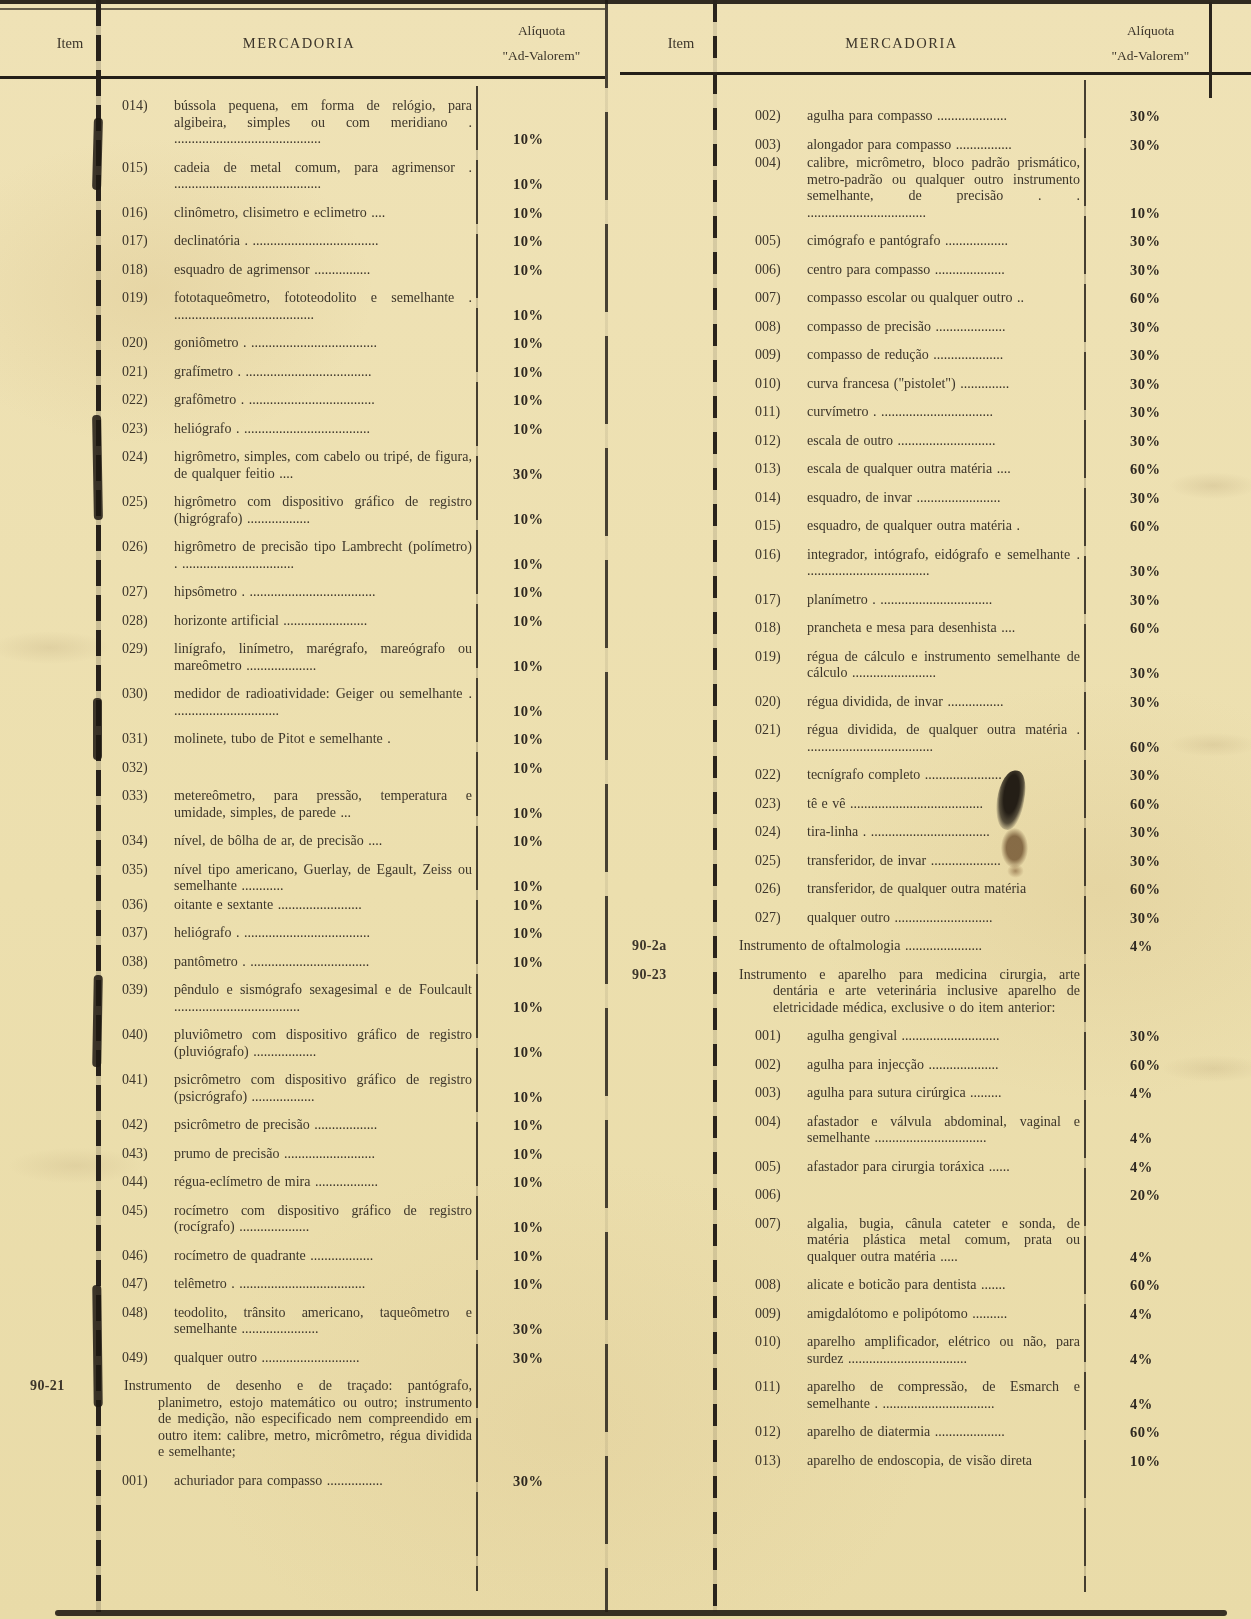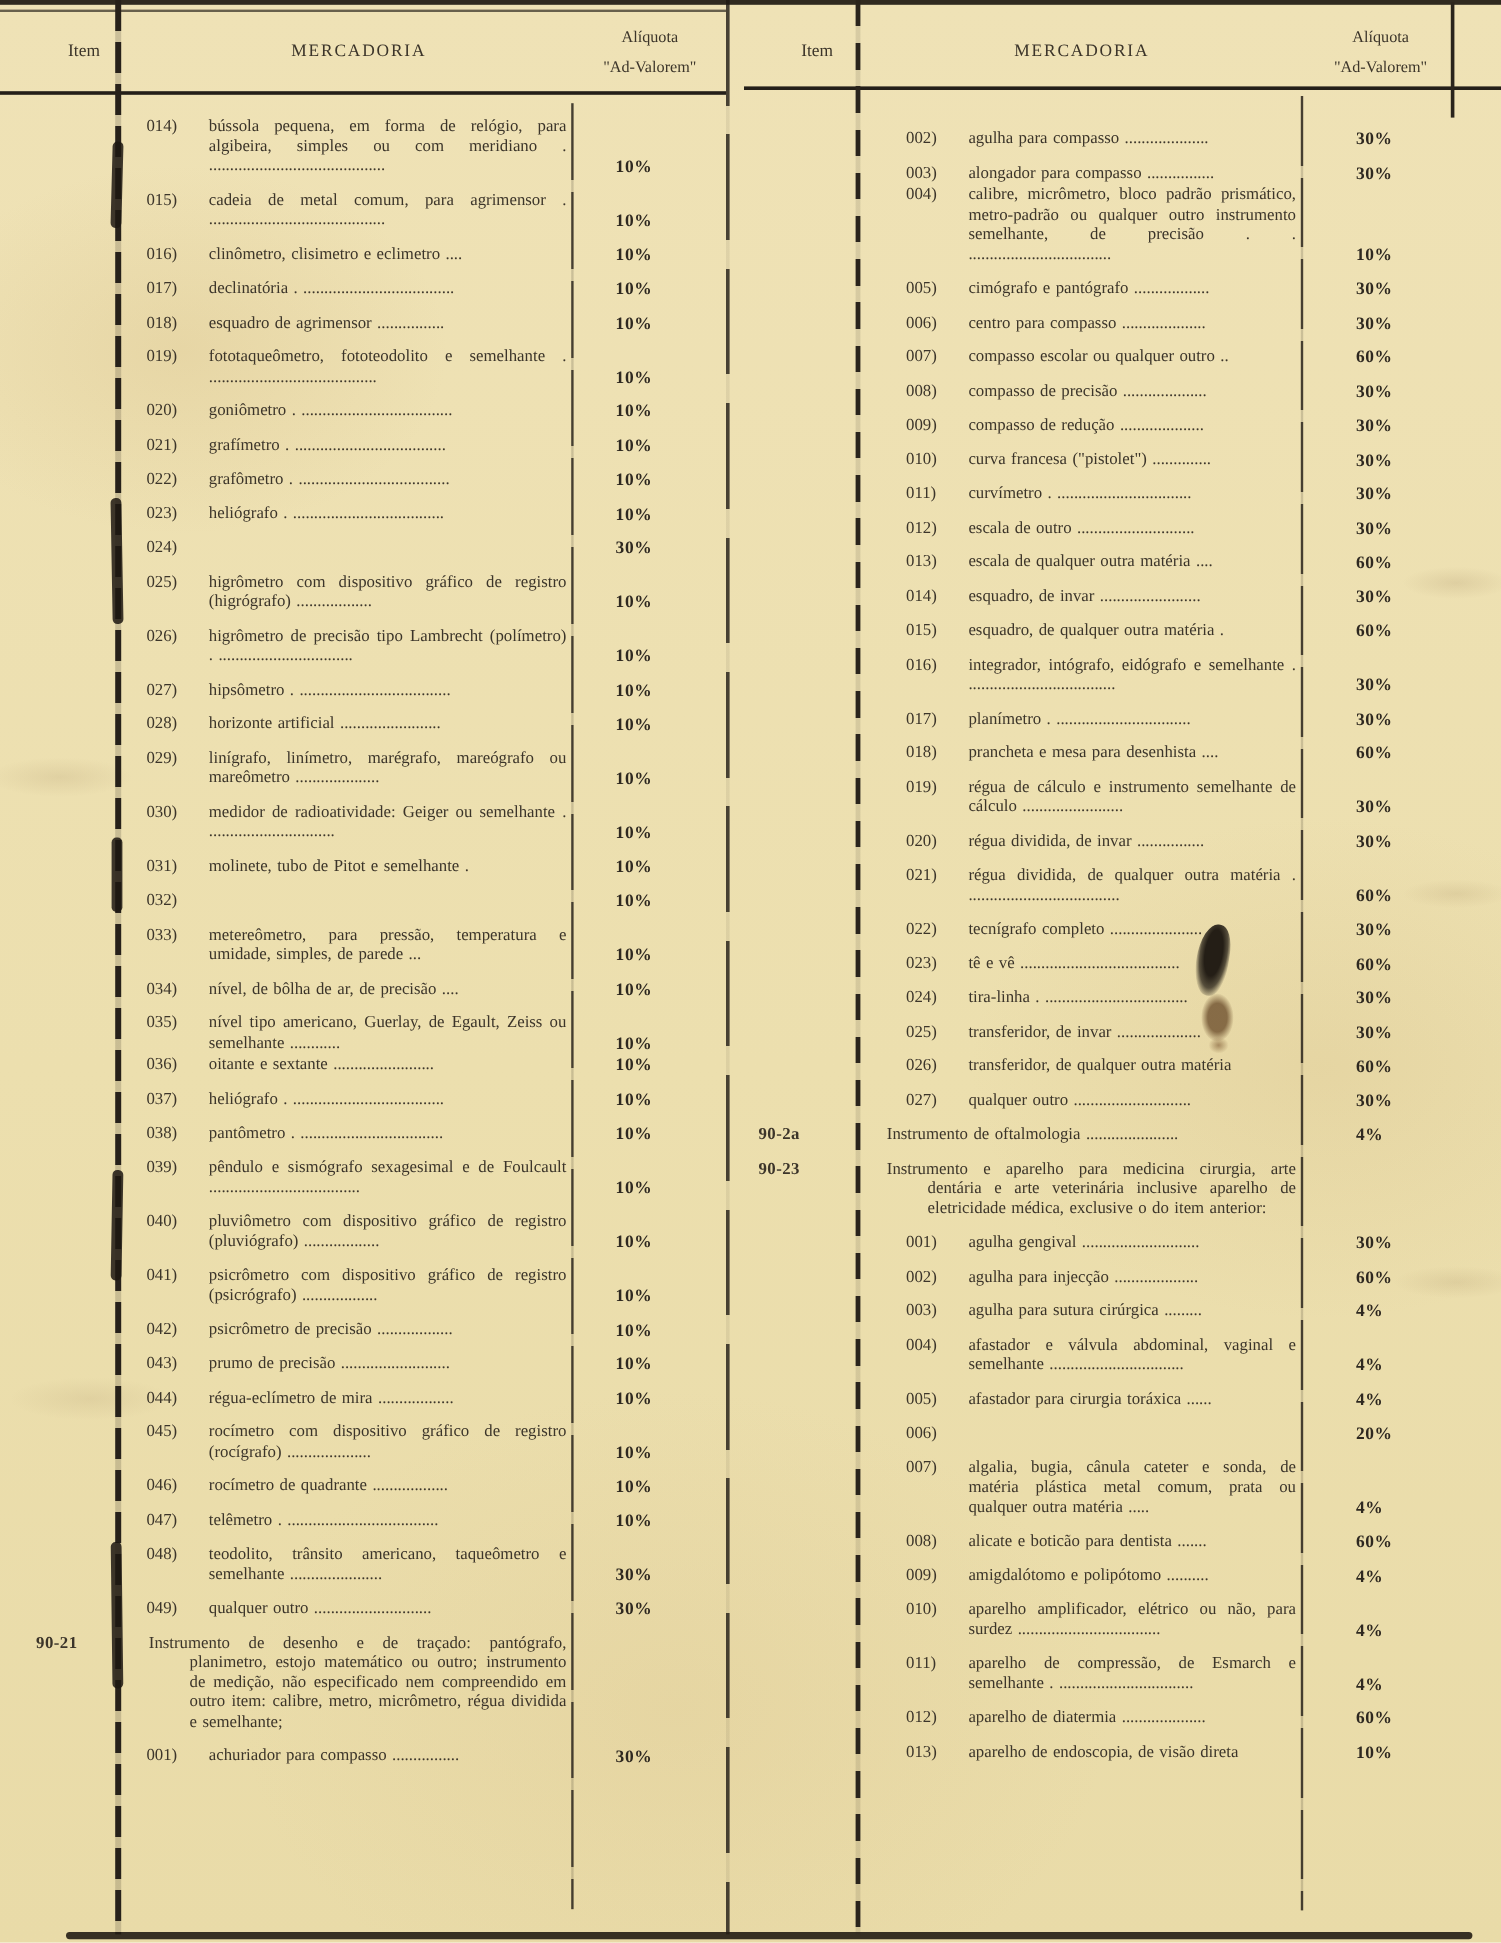--- a/index.html
+++ b/index.html
@@ -173,20 +173,21 @@
           <div class="merc">
             <span class="num">023)</span>
             <span class="txt">heliógrafo . ....................................</span>
           </div>
           <span class="rate">10%</span>
         </div>
         <div class="row">
           <span class="code"></span>
           <div class="merc">
             <span class="num">024)</span>
+            <span class="txt">higrômetro, simples, com cabelo ou tripé, de figura, de qualquer feitio ....</span>
           </div>
           <span class="rate">30%</span>
         </div>
         <div class="row">
           <span class="code"></span>
           <div class="merc">
             <span class="num">025)</span>
             <span class="txt">higrômetro com dispositivo gráfico de registro (higrógrafo) ..................</span>
           </div>
           <span class="rate">10%</span>

